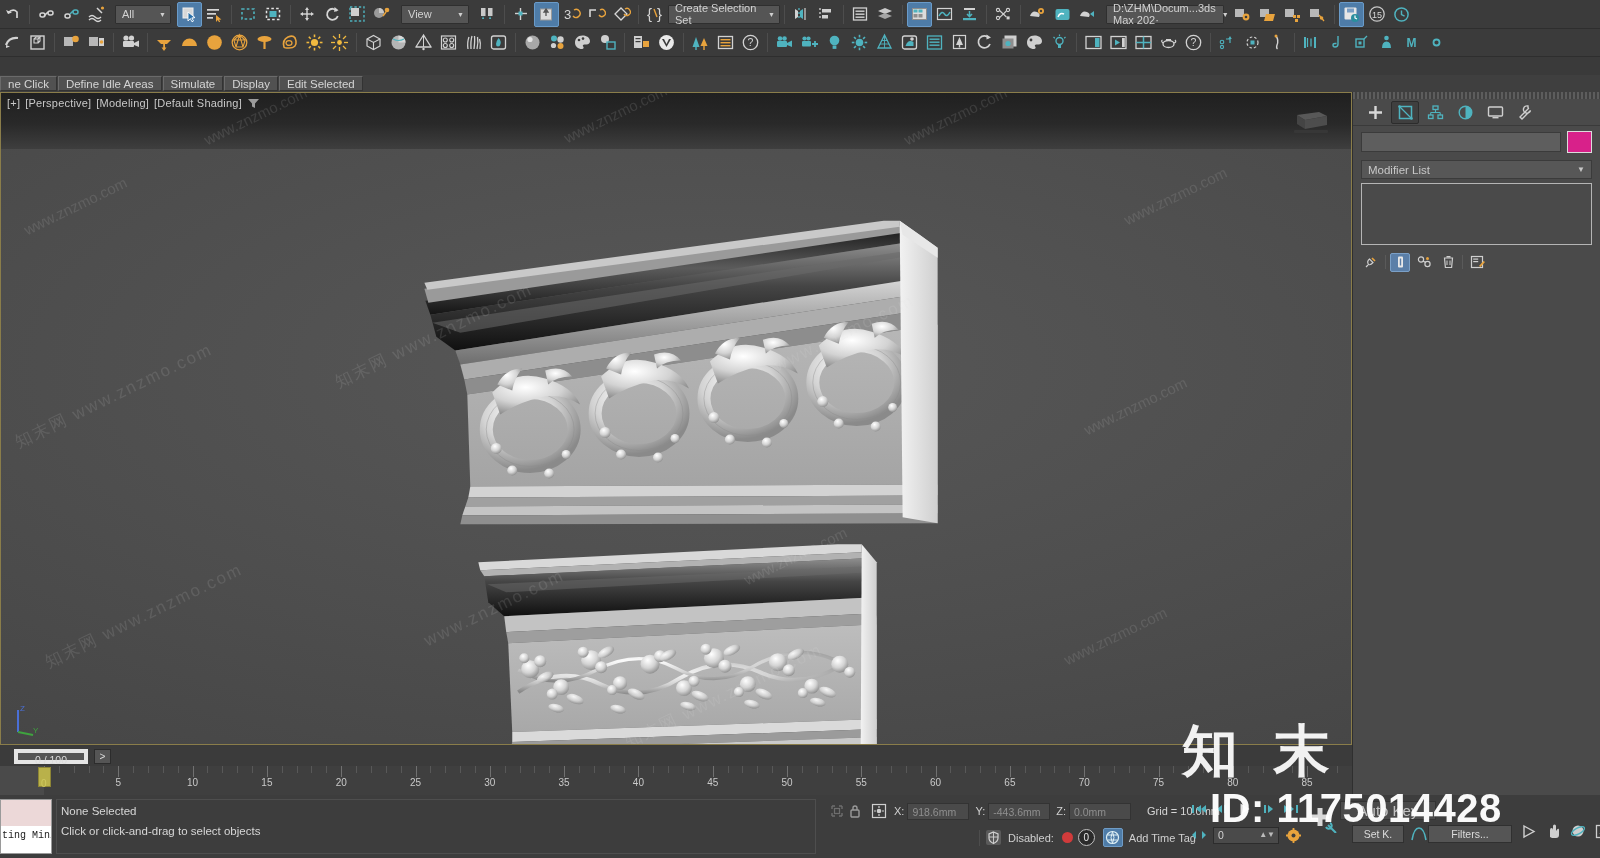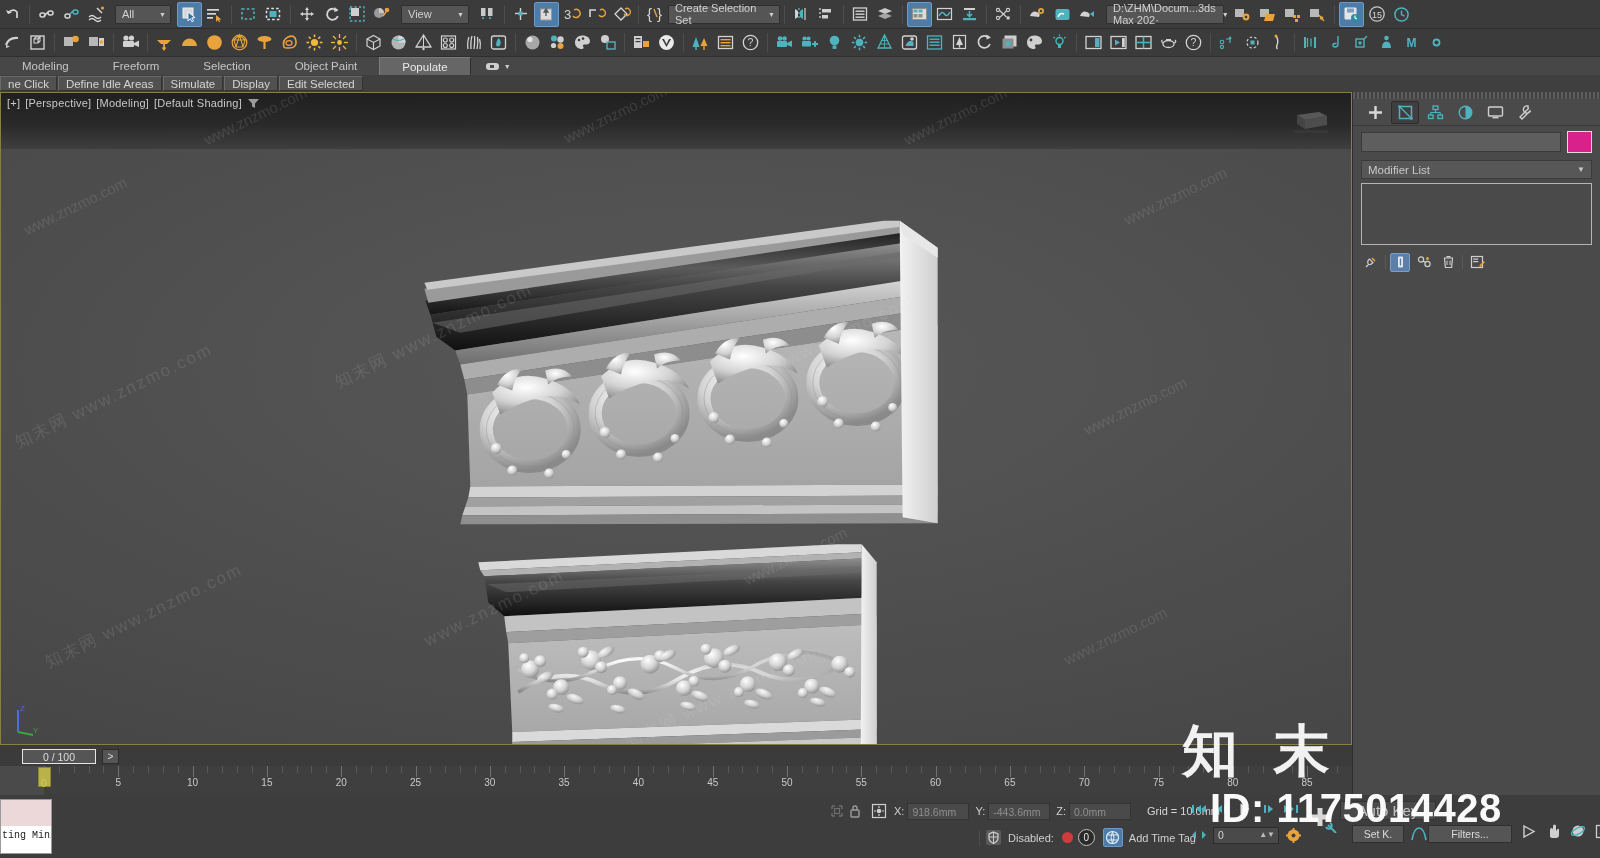--- a/index.html
+++ b/index.html
@@ -119,22 +119,22 @@
 
   
   #model-layer { position:absolute; inset:0; z-index:3; }
 
   
   #timebar-top {
     position:absolute; top:746px; left:0; width:1600px; height:20px;
     background:#3b3b3b; display:flex; align-items:center;
   }
   #frame-field {
-    margin-left:22px; width:74px; height:15px;
-    background:#555; border:1px solid #e5e5e5;
+    margin-left:14px; width:74px; height:15px;
+    background:#555; border:4px solid #e5e5e5;
     font-size:10.5px; color:#dcdcdc; text-align:center; line-height:14px;
   }
   #frame-next {
     margin-left:6px; width:17px; height:15px;
     background:#555; border:1px solid #2c2c2c;
     font-size:10px; color:#dcdcdc; text-align:center; line-height:14px;
   }
   #ruler {
     position:absolute; top:766px; left:0; width:1600px; height:29px;
     background:#424242; overflow:hidden;
@@ -966,34 +966,20 @@
           <text x="9.5" y="13.5" font-size="12" fill="#4fb3bf" text-anchor="middle" font-family="Liberation Sans, sans-serif" font-weight="bold">M</text>
         </svg>
     </div>
     <div class="tb-btn">
       <svg width="19" height="19" viewBox="0 0 19 19">
           <circle cx="9.5" cy="9.5" r="3" fill="none" stroke="#4fb3bf" stroke-width="1.8"></circle>
         </svg>
     </div>
   </div>
 
-  <div id="ribbon">
-    <div class="ribbon-tab">Modeling</div>
-    <div class="ribbon-tab">Freeform</div>
-    <div class="ribbon-tab">Selection</div>
-    <div class="ribbon-tab">Object Paint</div>
-    <div class="ribbon-tab selected">Populate</div>
-    <div id="ribbon-pin">
-      <svg width="16" height="11" viewBox="0 0 16 11">
-          <rect x="1" y="2" width="13" height="7" rx="3.2" fill="#cfcfcf"></rect>
-          <rect x="5" y="4" width="4" height="3" fill="#4a4a4a"></rect>
-        </svg>
-      <span style="font-size:7px;color:#cfcfcf">▼</span>
-    </div>
-  </div>
 
   <div id="ribbon-row2">
     <div class="subtab">ne Click</div>
     <div class="subtab">Define Idle Areas</div>
     <div class="subtab">Simulate</div>
     <div class="subtab">Display</div>
     <div class="subtab">Edit Selected</div>
   </div>
 
   <div id="viewport">
@@ -1349,20 +1335,24 @@
     <div id="time-slider-num" style="left: 41px;">0</div>
   </div>
 
   <div id="statusbar">
 
     <div id="mini-listener">
       <div id="ml-pink"></div>
       <div id="ml-text">ting Mini</div>
     </div>
 
+    <div id="status-texts">
+      <div id="status-line1">None Selected</div>
+      <div id="status-line2">Click or click-and-drag to select objects</div>
+    </div>
 
     <div class="coord-row" id="coord-row1">
       <div class="mini-icon">
         <svg width="16" height="16" viewBox="0 0 16 16">
             <path d="M3 3 L6 3 M3 3 L3 6 M13 3 L10 3 M13 3 L13 6 M3 13 L6 13 M3 13 L3 10 M13 13 L10 13 M13 13 L13 10" stroke="#6e6e6e" stroke-width="1.4" fill="none"></path>
             <rect x="5.5" y="5.5" width="5" height="5" fill="none" stroke="#6e6e6e" stroke-width="1.2"></rect>
           </svg>
       </div>
       <div class="mini-icon">
         <svg width="14" height="16" viewBox="0 0 14 16">

